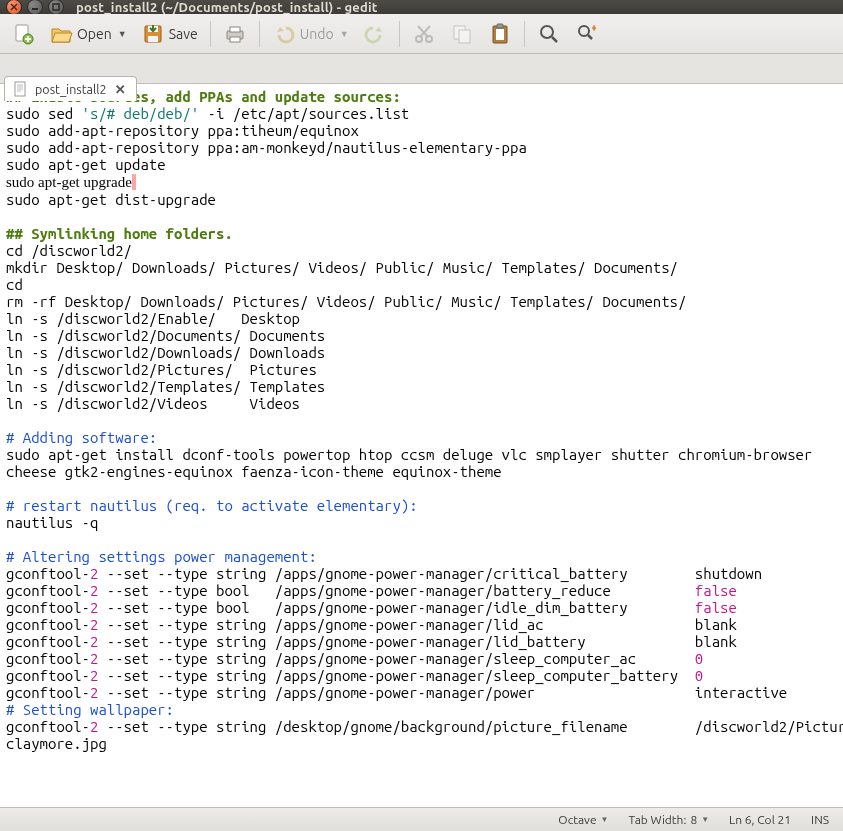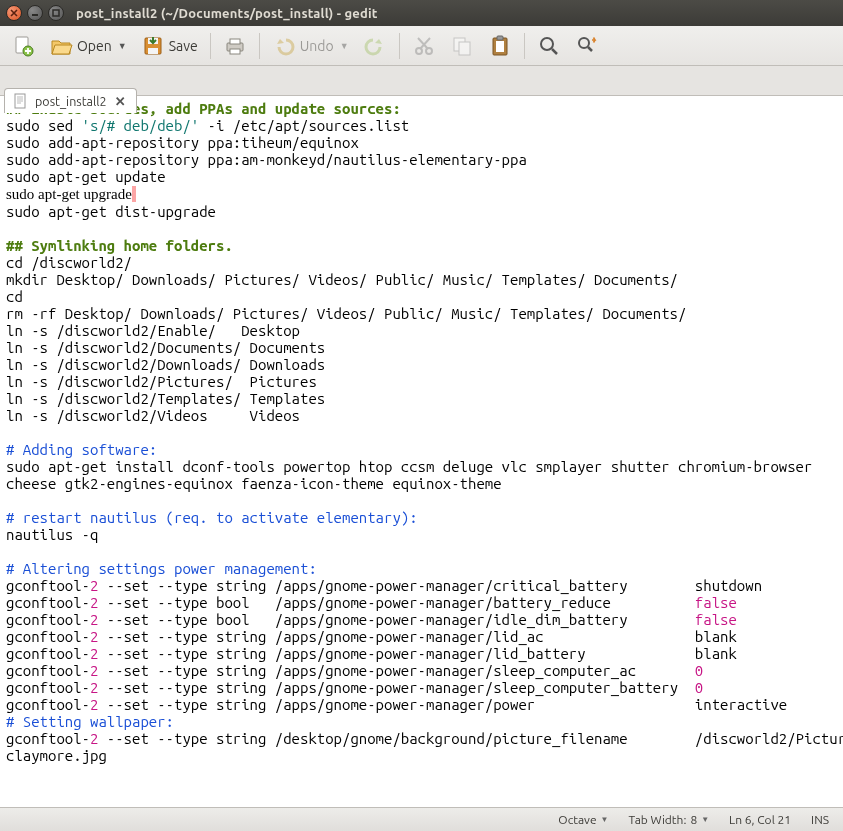--- a/index.html
+++ b/index.html
@@ -9,21 +9,21 @@
   background: #f2f1f0;
   width: 843px;
   height: 831px;
   display: flex;
   flex-direction: column;
   overflow: hidden;
 }
 .titlebar {
   background: linear-gradient(to bottom, #4c4b46, #3c3b37);
   color: #dfdbd2;
-  height: 26px;
+  height: 14px;
   display: flex;
   align-items: center;
   padding: 0 6px;
   gap: 6px;
 }
 .win-btns { display: flex; gap: 5px; margin-right: 6px; }
 .win-btn {
   width: 16px; height: 16px; border-radius: 50%;
   display: flex; align-items: center; justify-content: center;
   font-size: 11px; color: #3a3a35; font-weight: bold;

